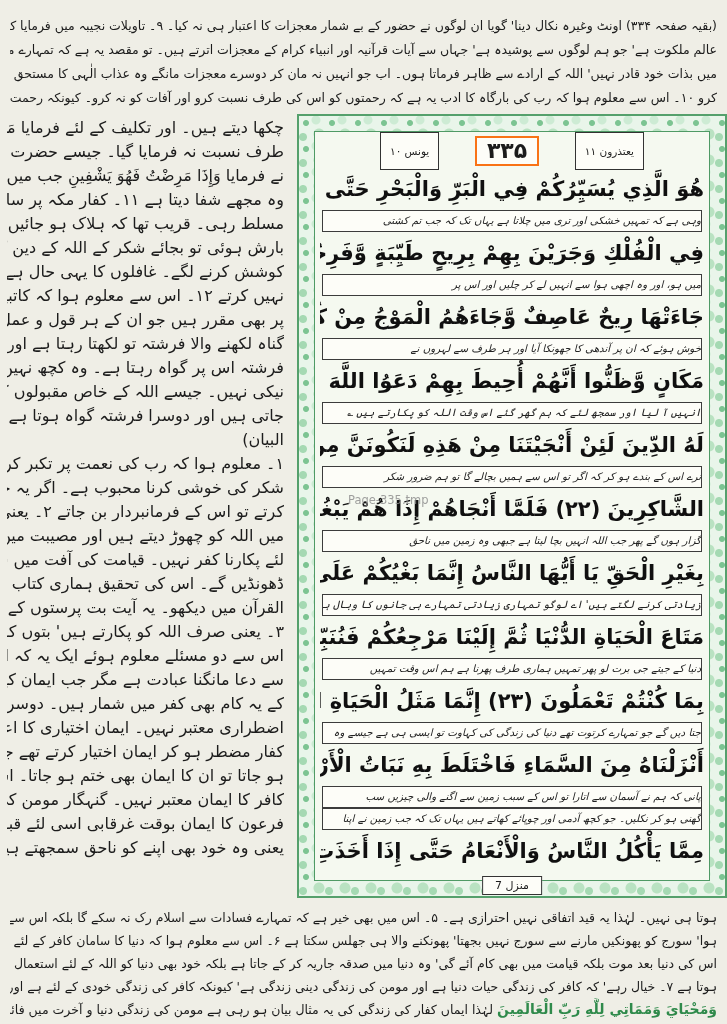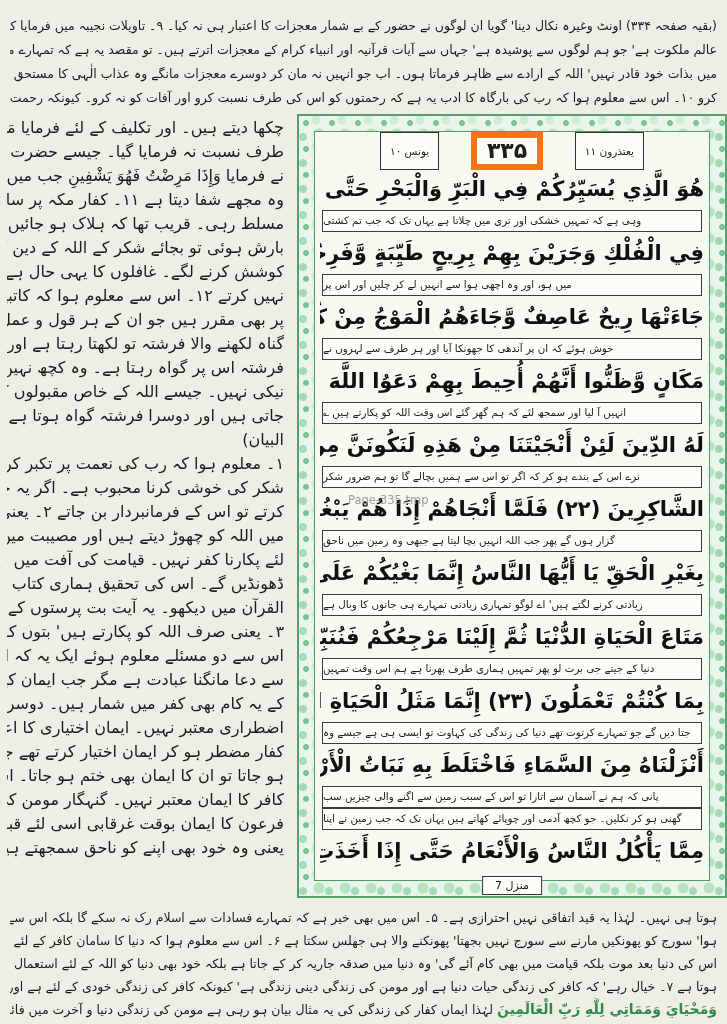--- a/index.html
+++ b/index.html
@@ -56,37 +56,38 @@
   .q-header{
     display:flex;justify-content:space-between;align-items:center;
     height:30px;margin:0 60px 2px 60px;
   }
   .q-tag{
     background:#fdfdf8;border:1px solid #333;
     font-size:10.5px;line-height:16px;padding:10px 9px;
     white-space:nowrap;
   }
   .q-pagenum{
-    background:#fdfdf8;border:6px solid #f97316;
+    background:#fdfdf8;border:2px solid #f97316;
     font-size:22px;font-weight:bold;line-height:26px;
     padding:0 10px;letter-spacing:1px;
   }
 
   .q-line{display:block;}
   .t-arabic{
     font-size:21px;font-weight:bold;line-height:42px;
     text-align:center;white-space:nowrap;overflow:hidden;
     color:#101010;
   }
   .t-urdu{
     background:#fdfdf8;border:1px solid #3c3c3c;
     height:20px;line-height:19px;margin:0 2px;
-    font-size:10.3px;text-align:left;
+    font-size:10.3px;text-align:right;
     white-space:nowrap;overflow:hidden;
     color:#222;
+    font-style:italic;
   }
 
   .manzil-box{
     position:absolute;left:50%;bottom:1px;transform:translateX(-50%);
     background:#fdfdf8;border:1px solid #333;
     font-size:11px;line-height:15px;padding:1px 12px;
     white-space:nowrap;z-index:3;
   }
 
   

